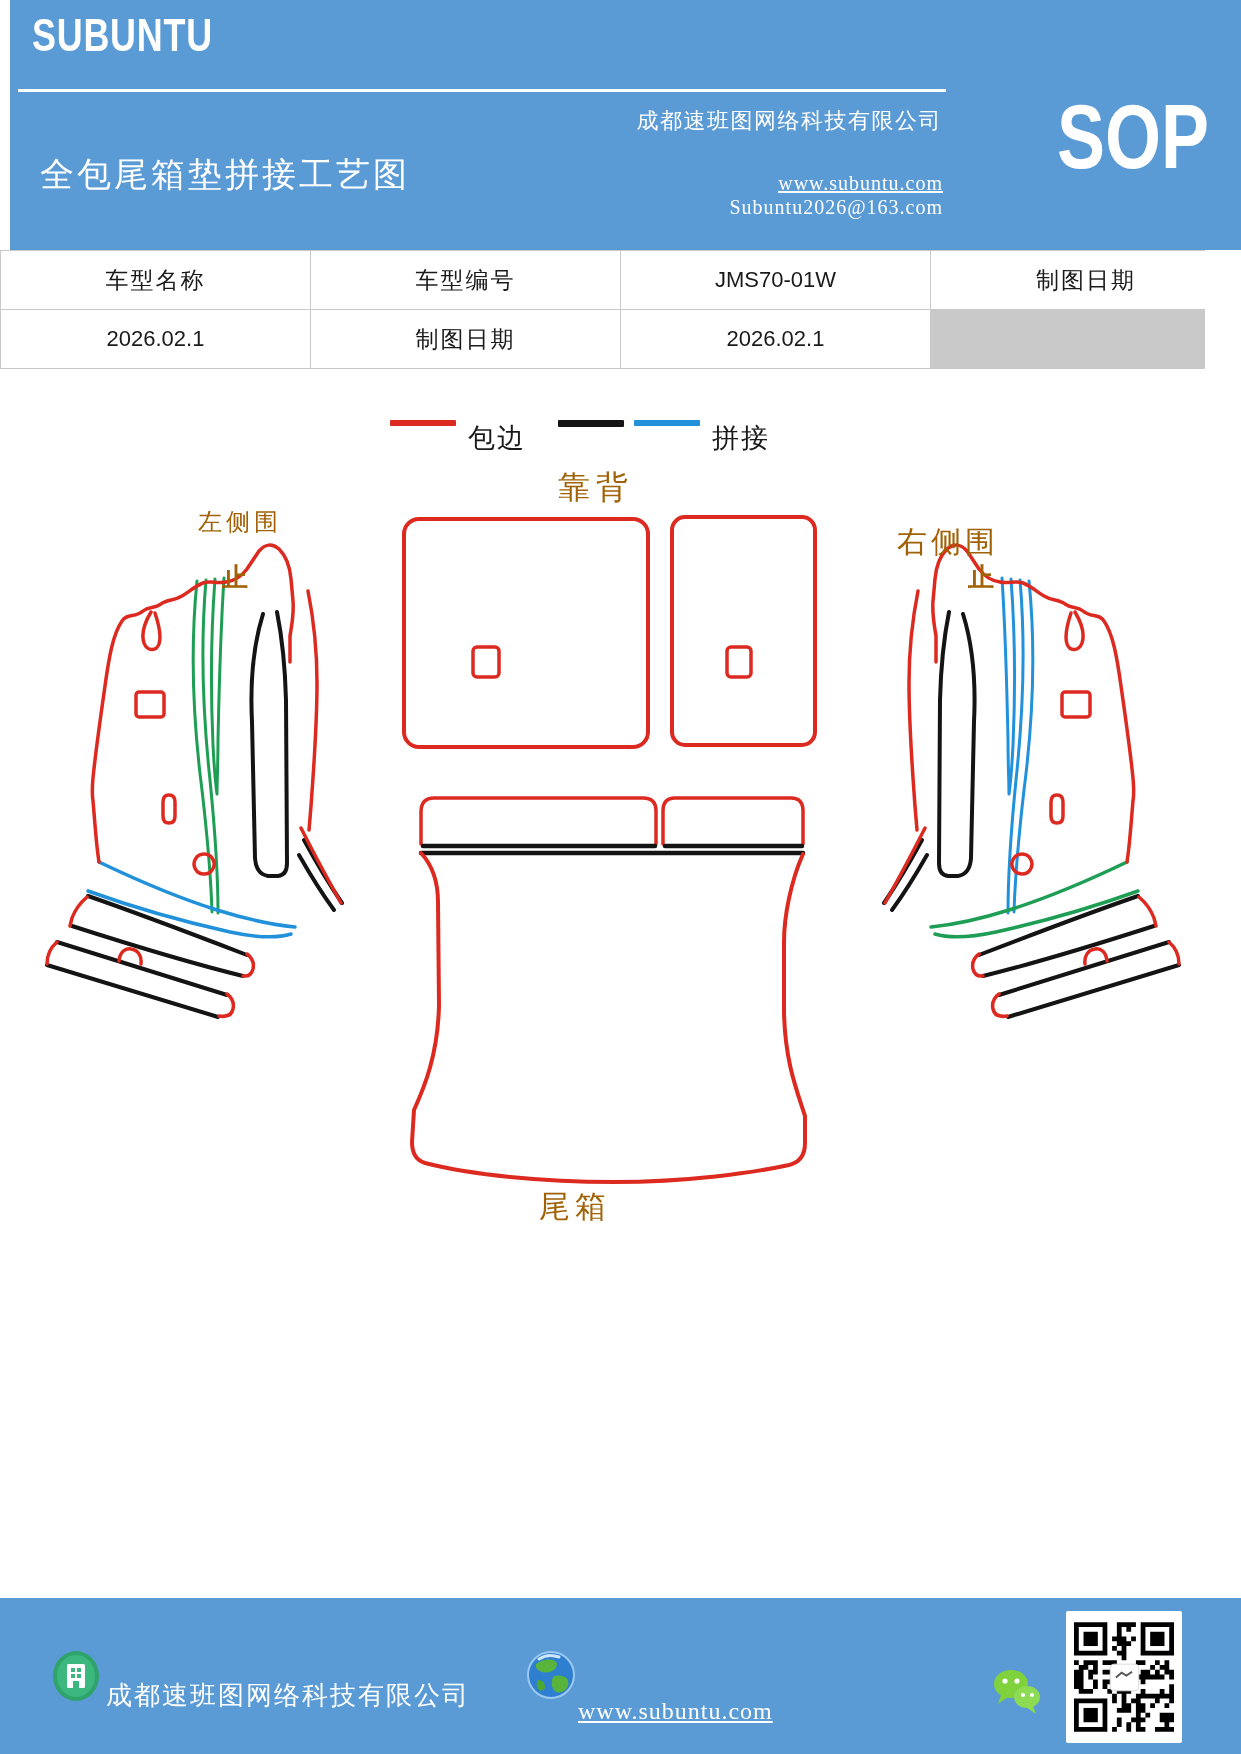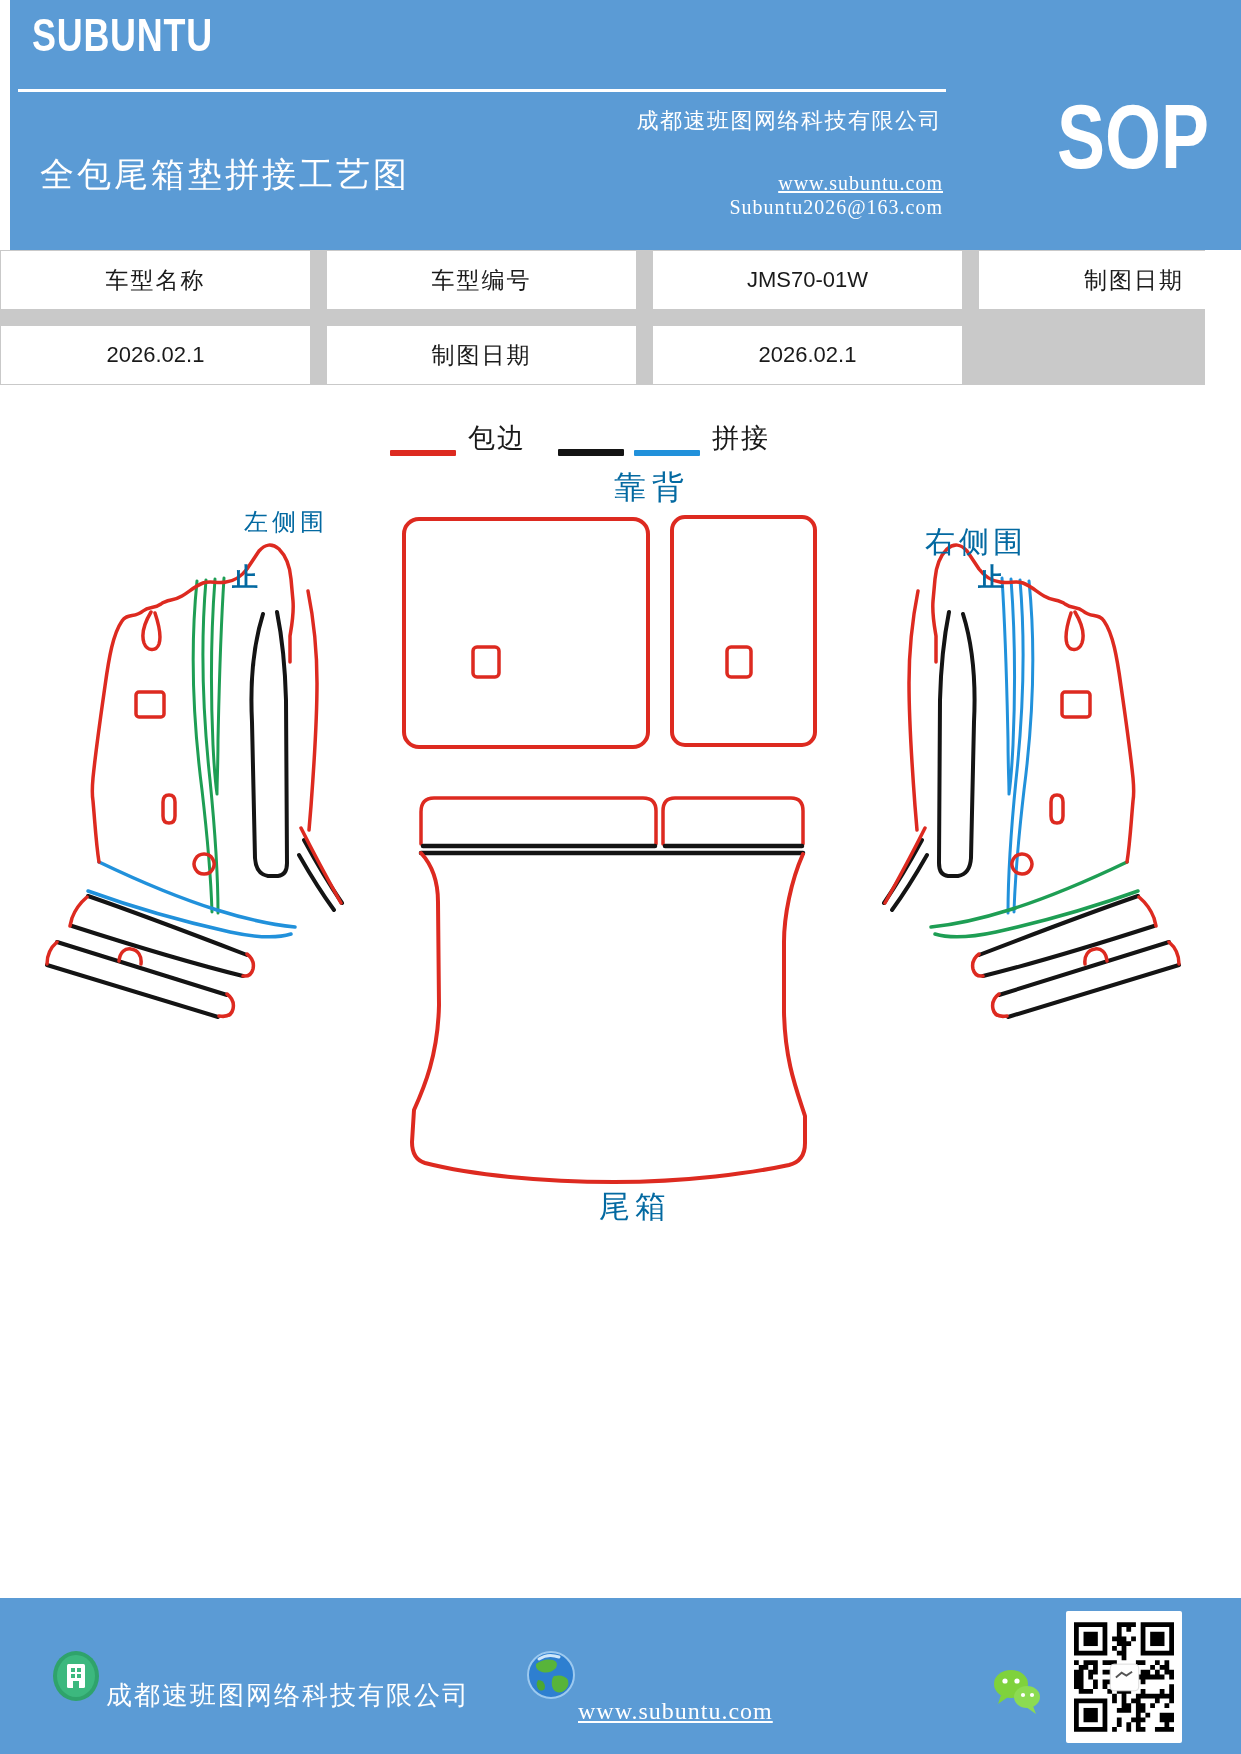--- a/index.html
+++ b/index.html
@@ -25,36 +25,36 @@
   .header-site{position:absolute;right:308px;top:172px;font-size:20px;letter-spacing:1px;
                font-family:"Liberation Serif",serif;text-decoration:underline;color:#fff}
   .header-mail{position:absolute;right:308px;top:196px;font-size:20px;letter-spacing:1px;
                font-family:"Liberation Serif",serif}
   .sop{position:absolute;right:42px;top:86px;font-size:90px;font-weight:800;
        transform:scaleX(.8);transform-origin:right center}
 
   
   .info-table{position:absolute;left:0;top:250px;width:1205px;
               display:grid;grid-template-columns:309px 309px 309px 310px;grid-auto-rows:58px;
-              gap:17px;background:#c9c9c9;border:1px solid #c9c9c9}
+              gap:1px;background:#c9c9c9;border:1px solid #c9c9c9}
   .info-table .cell{background:#fff;display:flex;align-items:center;justify-content:center;color:#1a1a1a}
   .cell.hd{font-family:"Liberation Serif",serif;font-size:23px;letter-spacing:2px}
   .cell.val{font-family:"Liberation Sans",sans-serif;font-size:22px}
 
   
-  .legend{position:absolute;left:390px;top:420px;height:36px;display:flex;align-items:flex-end}
+  .legend{position:absolute;left:390px;top:420px;height:36px;display:flex;align-items:flex-start}
   .seg{height:6px;width:66px;border-radius:1px}
   .seg.red{background:var(--edge-red)}
   .seg.black{background:var(--stitch-black);height:7px}
   .seg.blue{background:var(--stitch-blue)}
   .legend-label{font-family:"Liberation Serif",serif;font-size:27px;color:#1a1a1a;letter-spacing:2px}
   .legend .gap-s{width:12px}.legend .gap-m{width:32px}.legend .gap-xs{width:10px}
 
   
-  .dlabel{position:absolute;text-align:right;color:#0369a1;font-family:"Liberation Serif",serif}
+  .dlabel{position:absolute;text-align:left;color:#a16207;font-family:"Liberation Serif",serif}
   .lbl-backrest{left:558px;top:466px;width:132px;font-size:32px;letter-spacing:6px}
   .lbl-left{left:198px;top:506px;width:130px;font-size:24px;letter-spacing:4px}
   .lbl-right{left:897px;top:522px;width:130px;font-size:30px;letter-spacing:4px}
   .lbl-stop-l{left:222px;top:560px;width:36px;font-size:26px;font-weight:bold}
   .lbl-stop-r{left:968px;top:560px;width:36px;font-size:26px;font-weight:bold}
   .lbl-trunk{left:539px;top:1186px;width:132px;font-size:31px;letter-spacing:5px}
 
   
   .diagram{position:absolute;left:0;top:0;width:1241px;height:1754px;pointer-events:none}
   .diagram path,.diagram rect{fill:none;stroke-linecap:round;stroke-linejoin:round}

